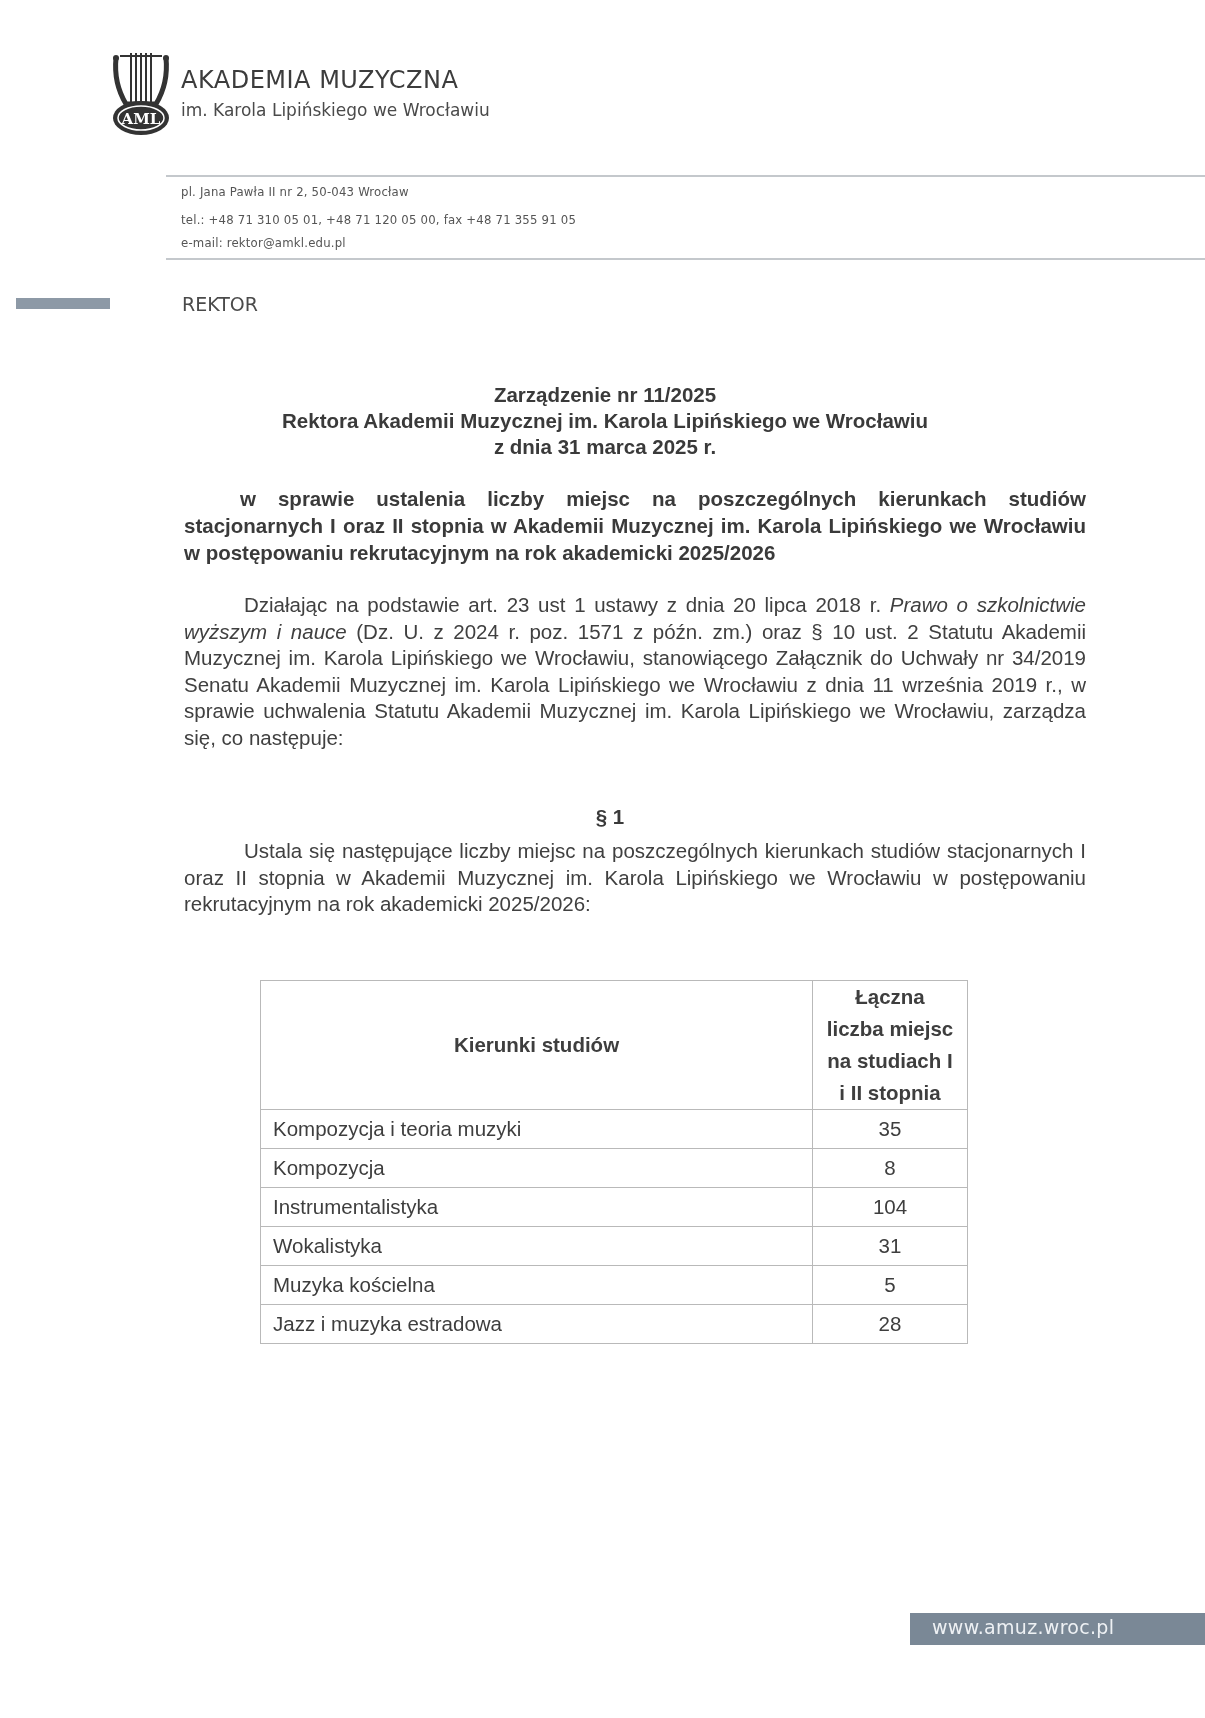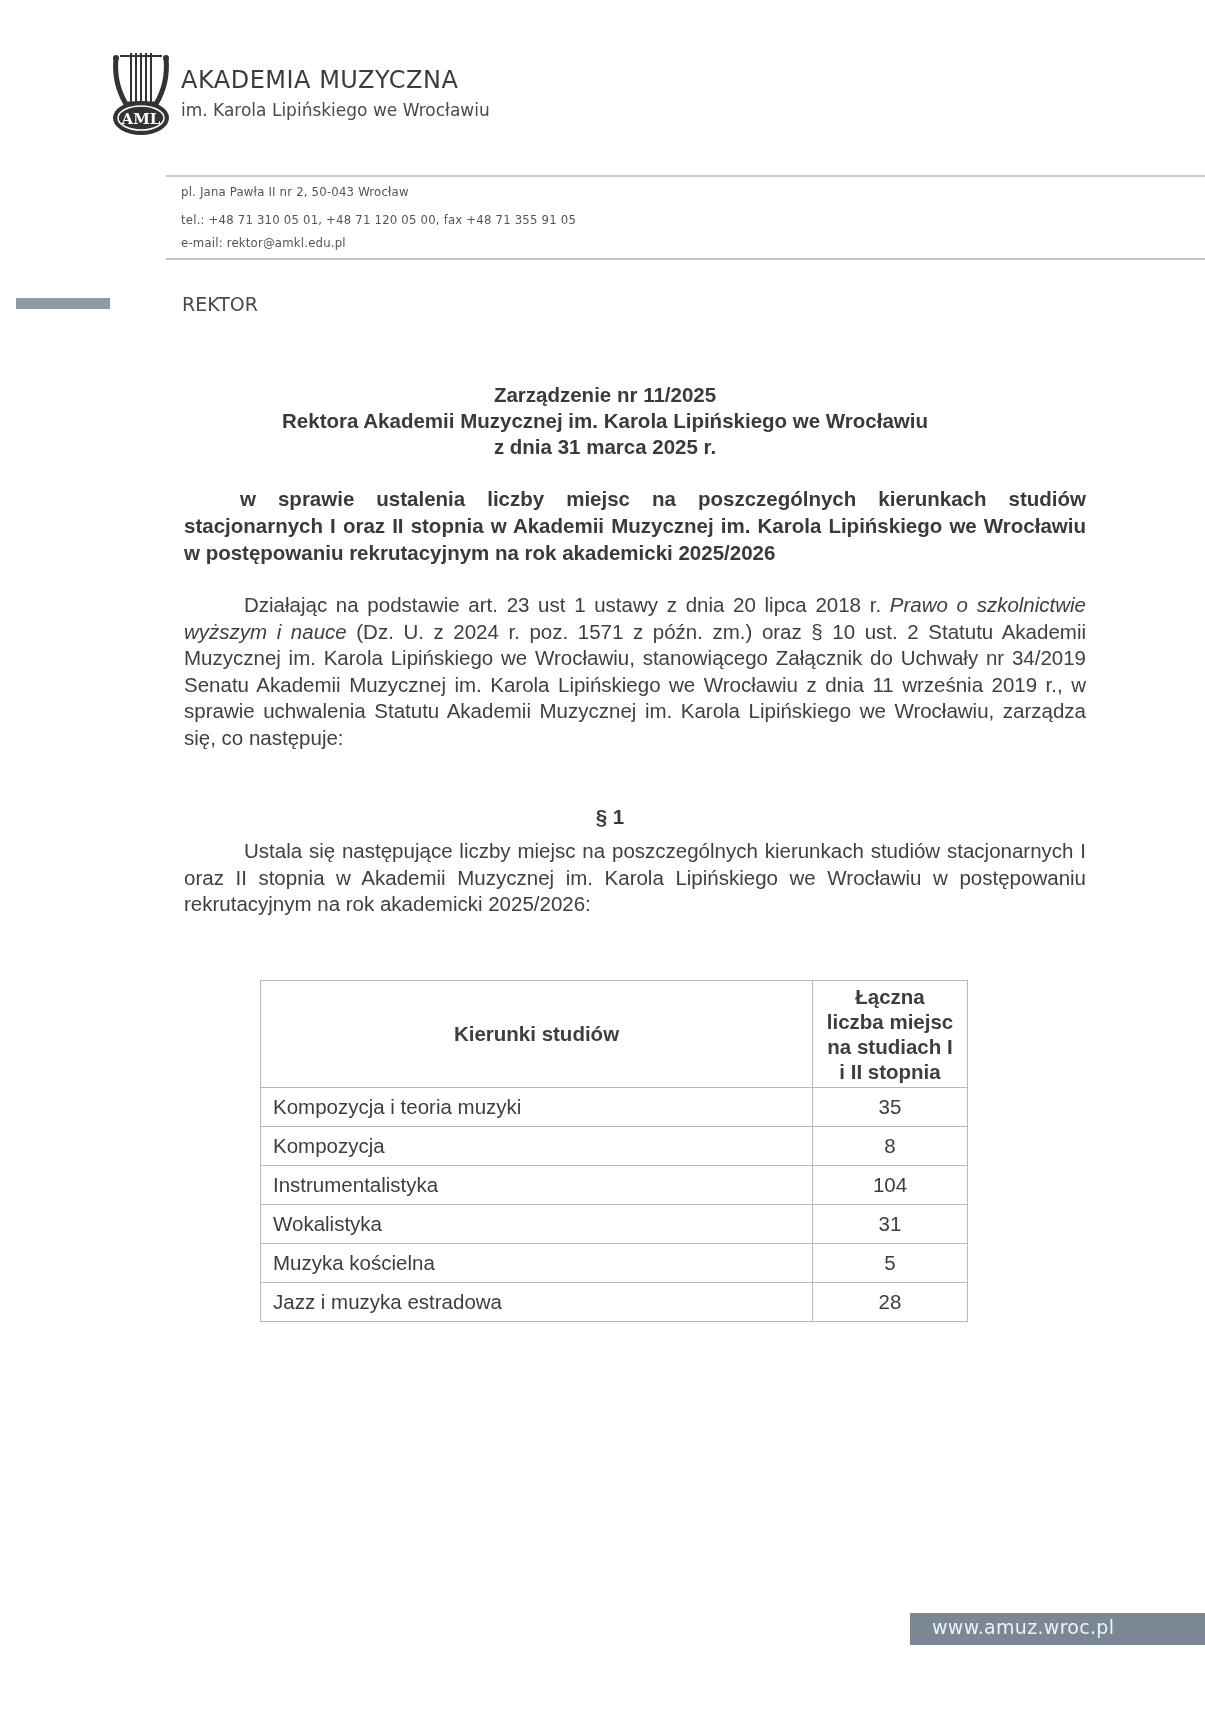--- a/index.html
+++ b/index.html
@@ -62,21 +62,21 @@
   
   table.places {
     position: absolute; left: 260px; top: 980px; width: 708px;
     border-collapse: collapse; font-family: "Liberation Sans", sans-serif; color: #3e3e3e;
   }
   table.places th, table.places td {
     border: 1.5px solid #b9b9b9; font-size: 20.5px; padding: 0 12px;
   }
   table.places th { font-weight: bold; }
   .th-name { height: 106px; text-align: center; }
-  .th-count { width: 130px; text-align: center; line-height: 25px; padding: 0 2px; }
+  .th-count { width: 130px; text-align: center; line-height: 32px; padding: 0 2px; }
   .td-name { height: 38px; text-align: left; }
   .td-count { text-align: center; }
   .row-total td { font-weight: bold; height: 38px; }
 
   
   .footer-bar {
     left: 910px; top: 1613px; width: 295px; height: 32px; background: #7a8896;
   }
   .footer-url {
     left: 932px; top: 1616px; font-family: "DejaVu Sans", sans-serif; font-size: 19px;

